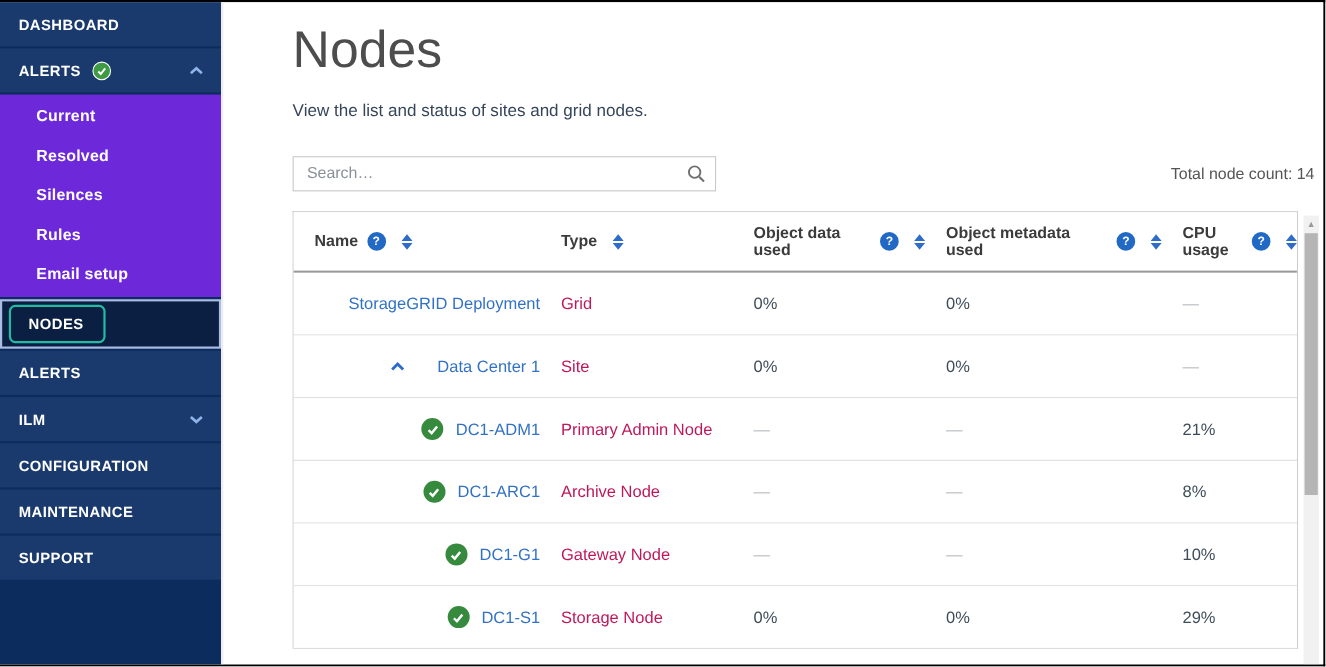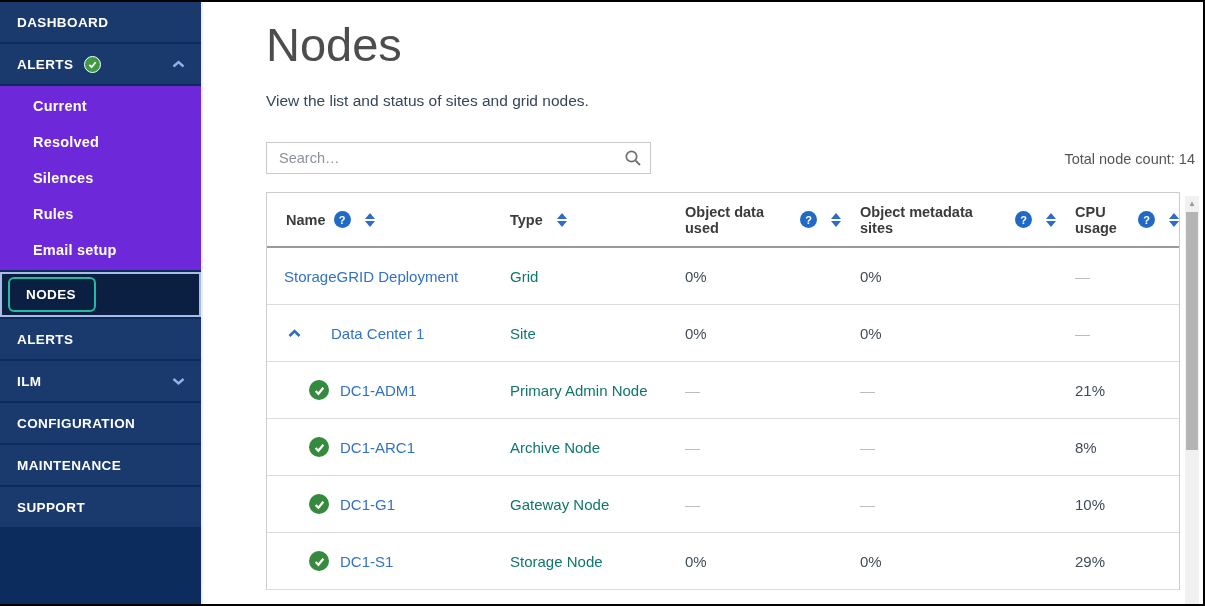--- a/index.html
+++ b/index.html
@@ -81,32 +81,32 @@
   }
   .sort{ display:flex; flex-direction:column; gap:2px; margin-left:14px; cursor:pointer; }
   .sort i{ display:block; width:0; height:0; border-left:5px solid transparent; border-right:5px solid transparent; }
   .sort .up{ border-bottom:6px solid #2d6cc9; }
   .sort .down{ border-top:6px solid #2d6cc9; }
 
   .trow{
     height:57px; display:flex; align-items:center;
     border-bottom:1px solid #dcdcdc; background:#fff; font-size:15px;
   }
-  .name-cell{ padding-left:0; }
+  .name-cell{ padding-left:0;justify-content:flex-end; }
   .nlink{ color:#3272c4; text-decoration:none; cursor:pointer; font-size:15px; }
   .pad-root{ margin-left:17px; }
   .twisty{ margin-left:21px; display:flex; align-items:center; cursor:pointer; }
   .twisty + .nlink{ margin-left:30px; }
   .status{
     width:20px; height:20px; border-radius:50%; background:#368a3e; flex:0 0 auto;
     margin-left:42px; display:flex; align-items:center; justify-content:center;
   }
   .status + .nlink{ margin-left:11px; }
   .val{ color:#3f4d5a; }
-  .val.type{ color:#0f766e; }
+  .val.type{ color:#be185d; }
   .val.dim{ color:#b9bdc1; }
 
   
   .vscroll{
     position:absolute; top:194px; right:4px; bottom:0; width:14px;
     background:#f1f1f1;
   }
   .sb-arrow{
     height:15px; display:flex; align-items:center; justify-content:center;
     color:#9a9a9a; font-size:8px; cursor:pointer;
@@ -228,21 +228,21 @@
         </div>
         <div class="cell c3">
           <span class="hlabel">Object data used</span>
           <span class="help">?</span>
           <span class="sort">
               <i class="up"></i>
               <i class="down"></i>
             </span>
         </div>
         <div class="cell c4">
-          <span class="hlabel">Object metadata sites</span>
+          <span class="hlabel">Object metadata used</span>
           <span class="help">?</span>
           <span class="sort">
               <i class="up"></i>
               <i class="down"></i>
             </span>
         </div>
         <div class="cell c5">
           <span class="hlabel">CPU usage</span>
           <span class="help">?</span>
           <span class="sort">

